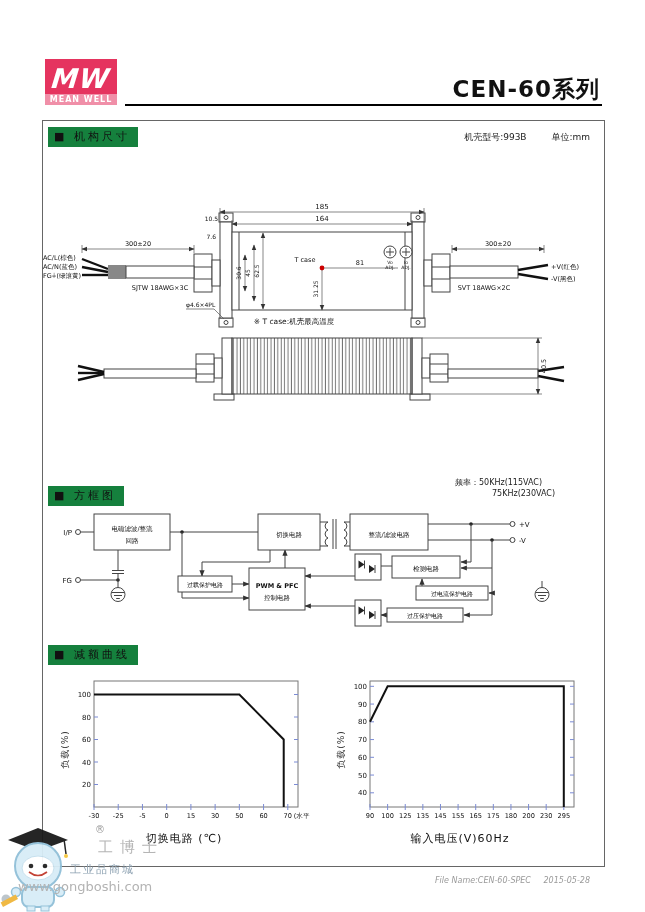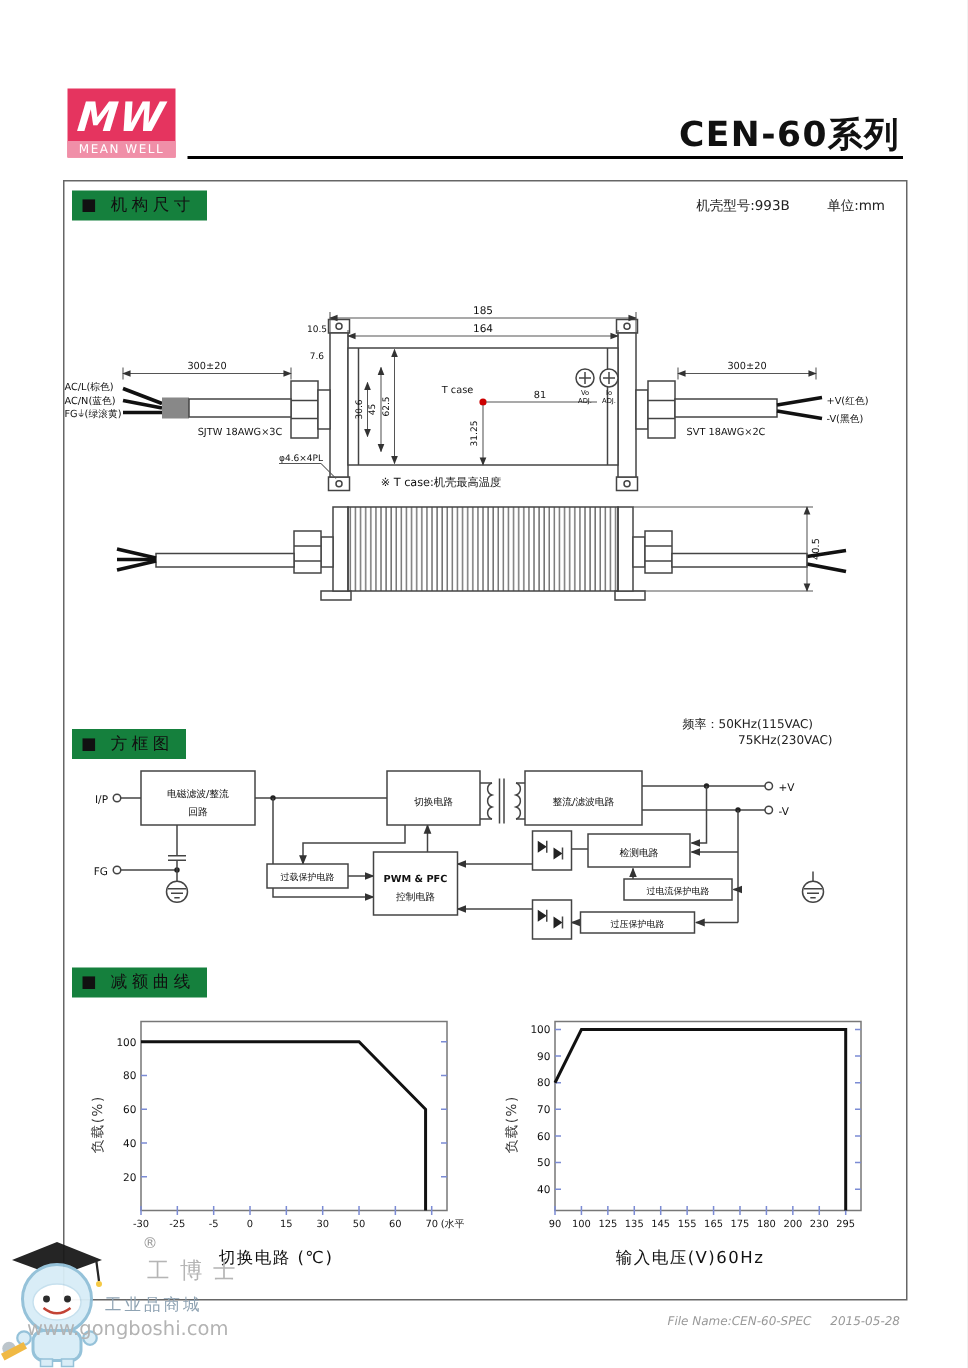--- a/index.html
+++ b/index.html
@@ -5,21 +5,21 @@
   html,body{margin:0;padding:0;background:#fff;}
   #page{position:relative;width:645px;height:912px;background:#fff;outline:1px solid #ccc;
         font-family:"DejaVu Sans","Liberation Sans",sans-serif;overflow:hidden;color:#111;}
   .abs{position:absolute;}
   .sec{position:absolute;background:#15803d;color:#111;font-size:11px;letter-spacing:3px;
        padding:2px 8px 3px 6px;white-space:nowrap;}
   .logo{position:absolute;left:45px;top:59px;width:72px;height:46px;background:#e5345f;
         display:flex;flex-direction:column;justify-content:flex-end;}
   .mw{font-size:27px;font-weight:bold;font-style:italic;color:#fff;text-align:center;
       line-height:30px;transform:skewX(-6deg);letter-spacing:1px;}
-  .brand{background:#f08fa8;color:#fff;font-size:8px;font-weight:normal;text-align:center;
+  .brand{background:#f08fa8;color:#fff;font-size:8px;font-weight:bold;text-align:center;
          letter-spacing:1px;padding:1px 0;}
   .doctitle{position:absolute;left:127px;top:74px;font-size:19px;font-weight:bold;letter-spacing:2.5px;}
   .series{position:absolute;right:45px;top:74px;font-size:23px;font-weight:bold;letter-spacing:1px;}
   .rule{position:absolute;left:125px;top:104px;width:477px;height:2px;background:#000;}
   .frame{position:absolute;left:42px;top:120px;width:561px;height:745px;border:1px solid #666;}
   .caseinfo{position:absolute;right:55px;top:131px;font-size:9px;color:#222;}
   .caseinfo span+span{margin-left:22px;}
   .freq{position:absolute;left:455px;top:477px;font-size:8px;color:#222;line-height:11px;}
   .freq .l2{margin-left:37px;}
   svg text{font-family:"DejaVu Sans","Liberation Sans",sans-serif;fill:#111;}
@@ -32,21 +32,21 @@
   .chart .sec{left:2px;top:0;}
   .chart svg.plot{position:absolute;left:12px;top:26px;}
   .ylab{position:absolute;left:0px;top:98px;display:inline-block;transform:rotate(-90deg);
         font-size:9px;color:#333;letter-spacing:1px;white-space:nowrap;}
   .xlab{position:absolute;left:12px;top:186px;width:252px;text-align:center;font-size:11px;
         letter-spacing:1px;color:#111;}
   .wm-reg{position:absolute;left:95px;top:824px;font-size:10px;color:#999;}
   .wm-name{position:absolute;left:98px;top:838px;font-size:15px;color:#b5b5b5;letter-spacing:7px;}
   .wm-tag{position:absolute;left:70px;top:862px;font-size:11px;color:#8fa3b3;letter-spacing:2px;}
   .wm-url{position:absolute;left:18px;top:879px;font-size:13px;color:#b3b3b3;}
-  .footer{position:absolute;right:45px;top:876px;font-size:8px;font-style:italic;color:#999;}
+  .footer{position:absolute;right:55px;top:876px;font-size:8px;font-style:italic;color:#999;}
   .footer span+span{margin-left:10px;}
 </style>
 </head>
 <body>
 
 <div id="page">
 
   <div class="logo">
     <div class="mw">MW</div>
     <div class="brand">MEAN WELL</div>

